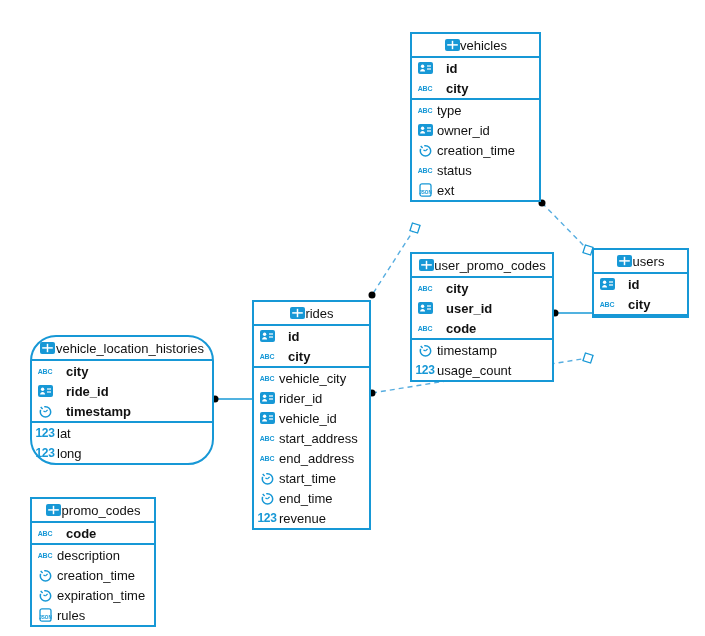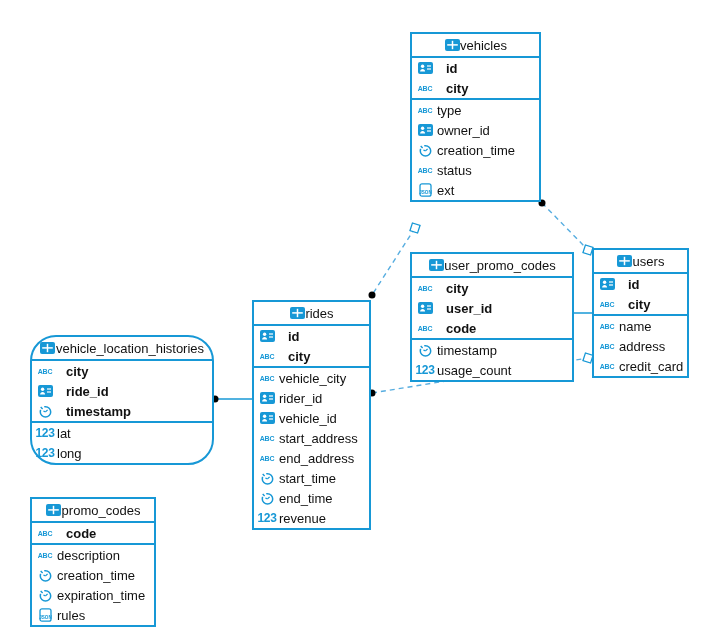--- a/index.html
+++ b/index.html
@@ -115,21 +115,21 @@
           <span class="icon">
             <svg width="13" height="14" viewBox="0 0 13 14">
        <rect x="1" y="0.8" width="11" height="12.4" rx="2" fill="none" stroke="#1798d6" stroke-width="1.3"></rect>
        <text x="6.5" y="11.2" text-anchor="middle" font-size="4.6" font-weight="bold" font-family="Liberation Sans, sans-serif" fill="#1798d6">JSON</text>
      </svg>
           </span>
           <span>ext</span>
         </div>
       </div>
     </div>
-    <div class="table" style="left: 410px; top: 252px; width: 164px;">
+    <div class="table" style="left: 410px; top: 252px; width: 144px;">
       <div class="thead">
         <span class="icon">
           <svg width="15" height="12" viewBox="0 0 15 12">
        <rect x="0" y="0" width="15" height="12" rx="2" fill="#1798d6"></rect>
        <line x1="2.2" y1="5.9" x2="12.8" y2="5.9" stroke="#fff" stroke-width="1.5"></line>
        <line x1="7.5" y1="1.8" x2="7.5" y2="10.2" stroke="#fff" stroke-width="1.5"></line>
      </svg>
         </span>
         <span>user_promo_codes</span>
       </div>
@@ -201,40 +201,20 @@
        <line x1="9" y1="7" x2="13" y2="7" stroke="#fff" stroke-width="1.2"></line>
      </svg>
           </span>
           <span>id</span>
         </div>
         <div class="row">
           <span class="icon">
             <span class="tstr">ABC</span>
           </span>
           <span>city</span>
-        </div>
-      </div>
-      <div class="sec">
-        <div class="row">
-          <span class="icon">
-            <span class="tstr">ABC</span>
-          </span>
-          <span>name</span>
-        </div>
-        <div class="row">
-          <span class="icon">
-            <span class="tstr">ABC</span>
-          </span>
-          <span>address</span>
-        </div>
-        <div class="row">
-          <span class="icon">
-            <span class="tstr">ABC</span>
-          </span>
-          <span>credit_card</span>
         </div>
       </div>
     </div>
     <div class="table" style="left: 252px; top: 290px; width: 119px; margin-top: 10px;">
       <div class="thead">
         <span class="icon">
           <svg width="15" height="12" viewBox="0 0 15 12">
        <rect x="0" y="0" width="15" height="12" rx="2" fill="#1798d6"></rect>
        <line x1="2.2" y1="5.9" x2="12.8" y2="5.9" stroke="#fff" stroke-width="1.5"></line>
        <line x1="7.5" y1="1.8" x2="7.5" y2="10.2" stroke="#fff" stroke-width="1.5"></line>

